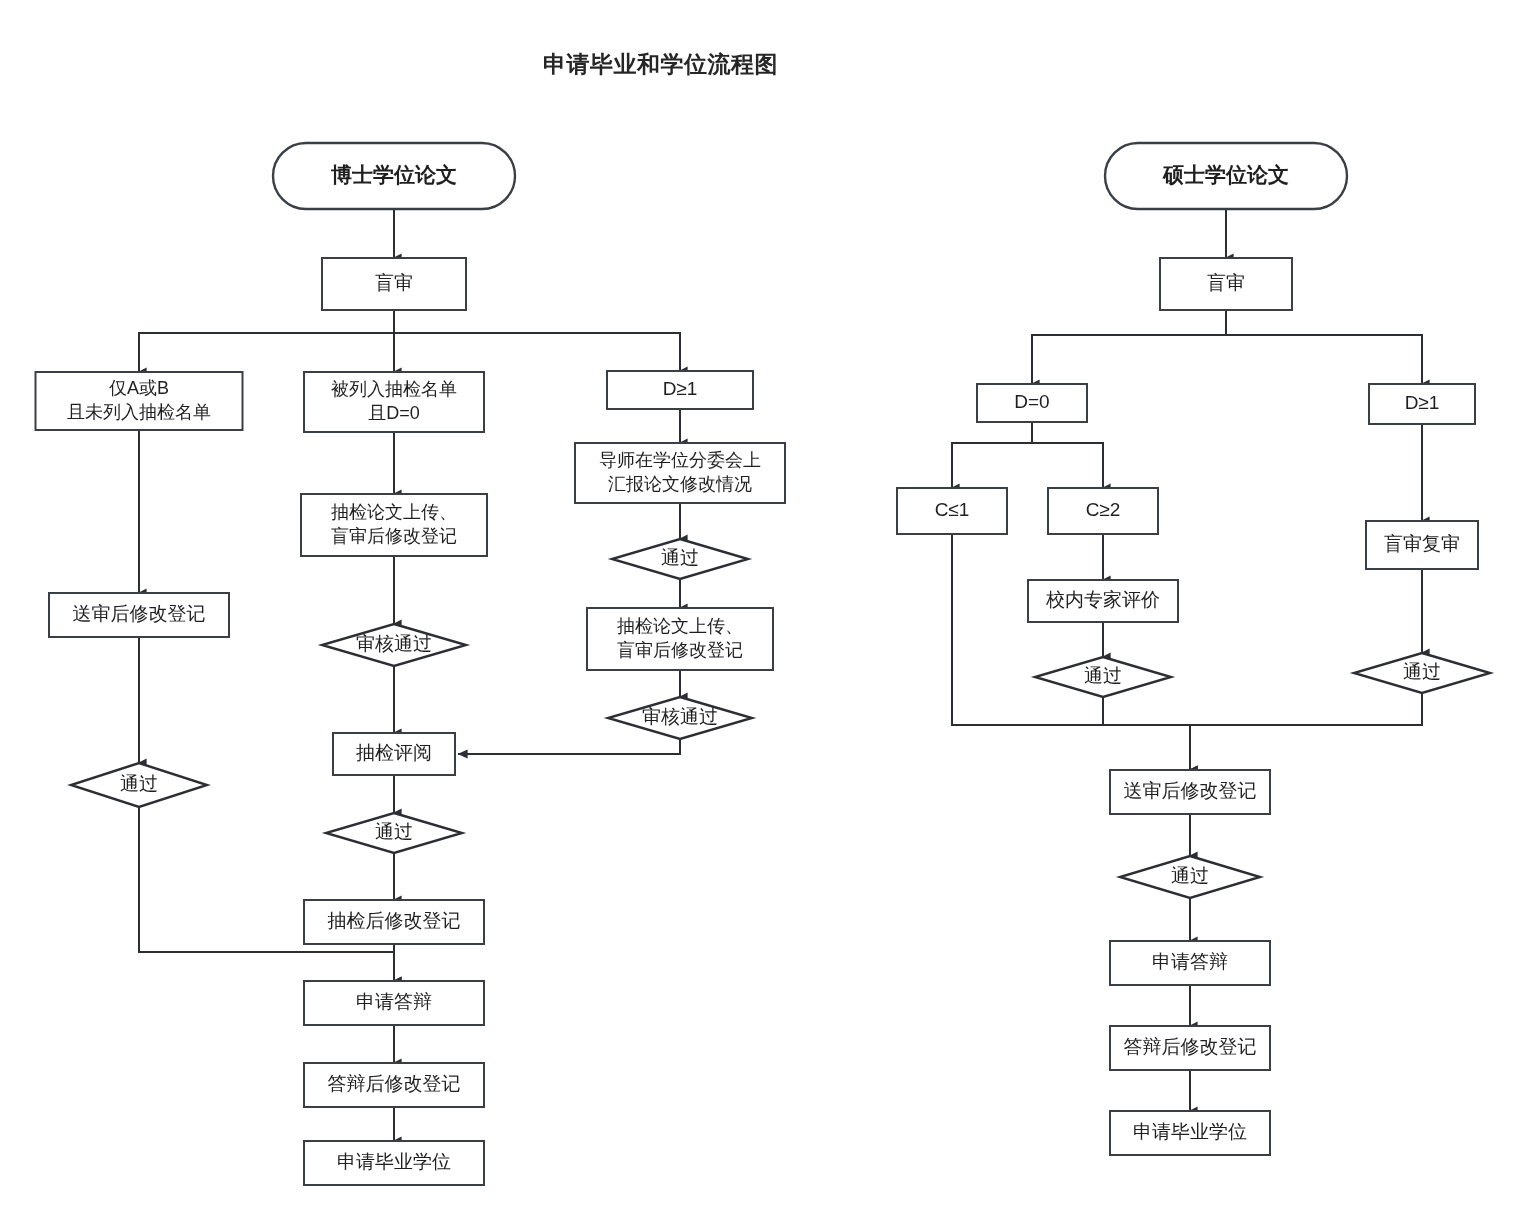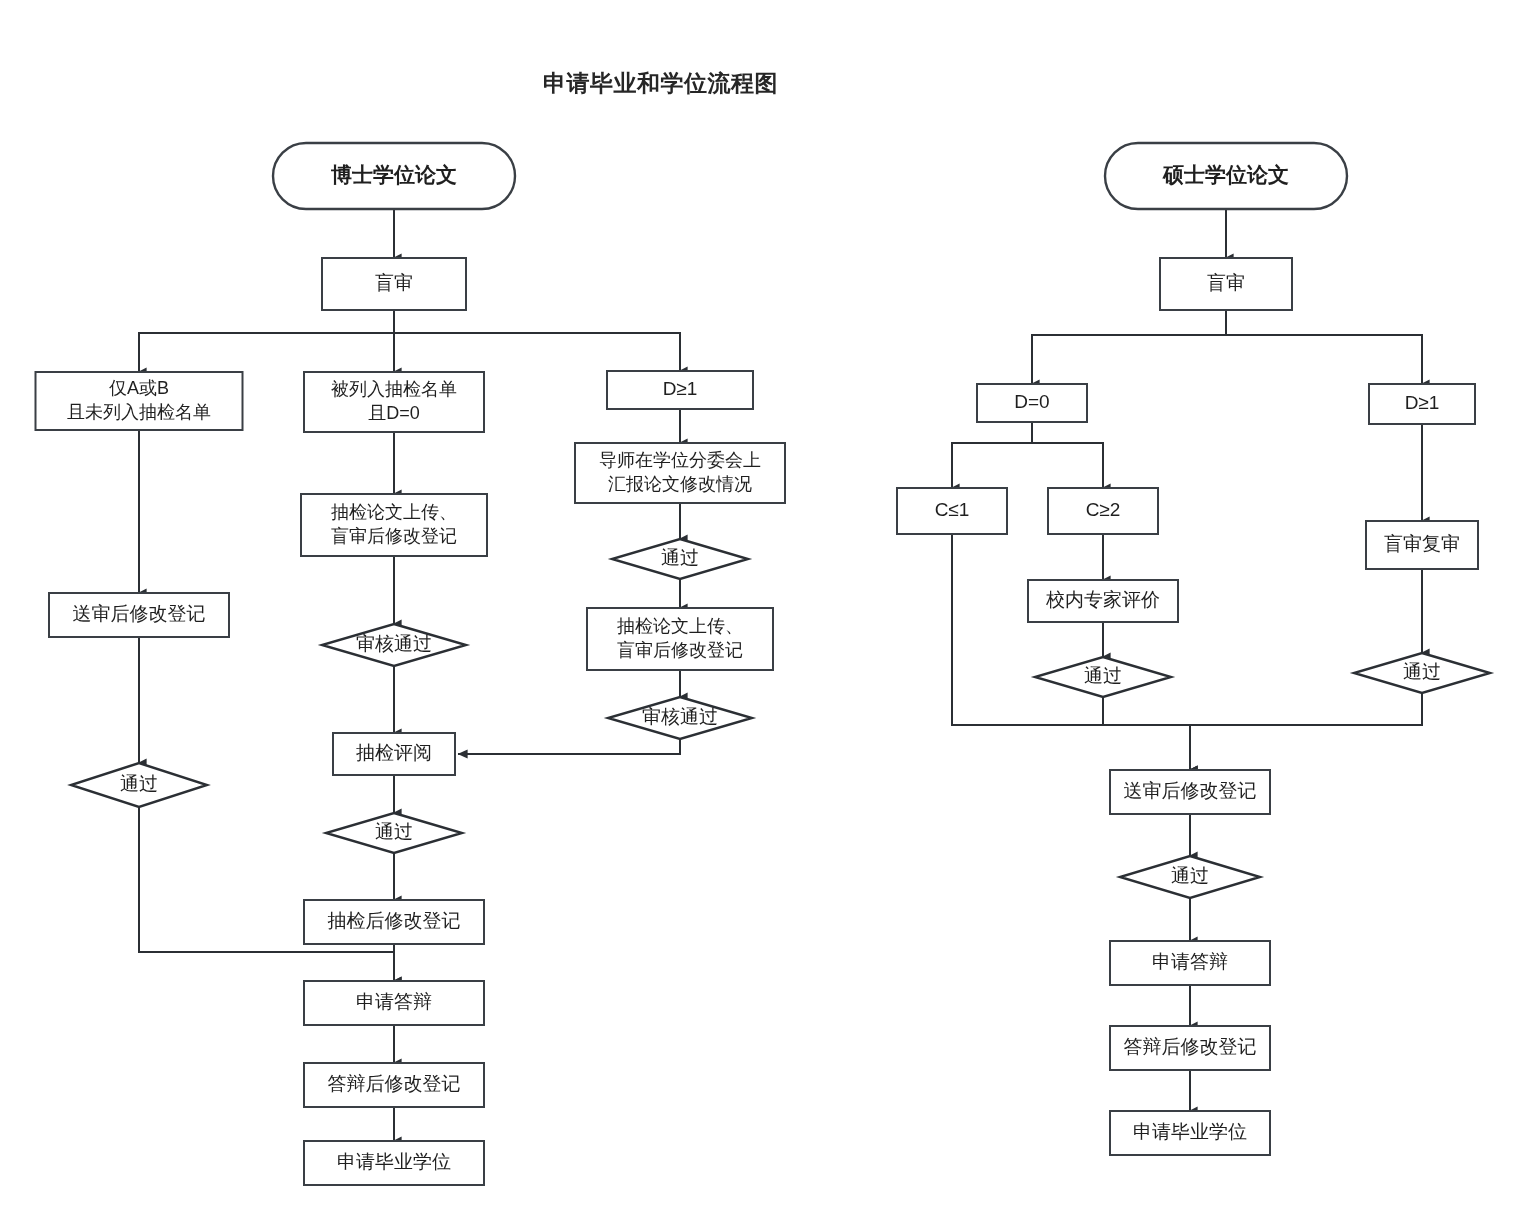--- a/index.html
+++ b/index.html
@@ -15,21 +15,21 @@
   }
   #chart-root {
     position: relative;
     width: 1527px;
     height: 1224px;
     background: #ffffff;
   }
   .flow-title {
     position: absolute;
     left: 0;
-    top: 68px;
+    top: 49px;
     width: 1321px;
     text-align: center;
     font-size: 23px;
     font-weight: bold;
     color: #262626;
     letter-spacing: 0.5px;
   }
   svg.flow-canvas {
     position: absolute;
     left: 0;

